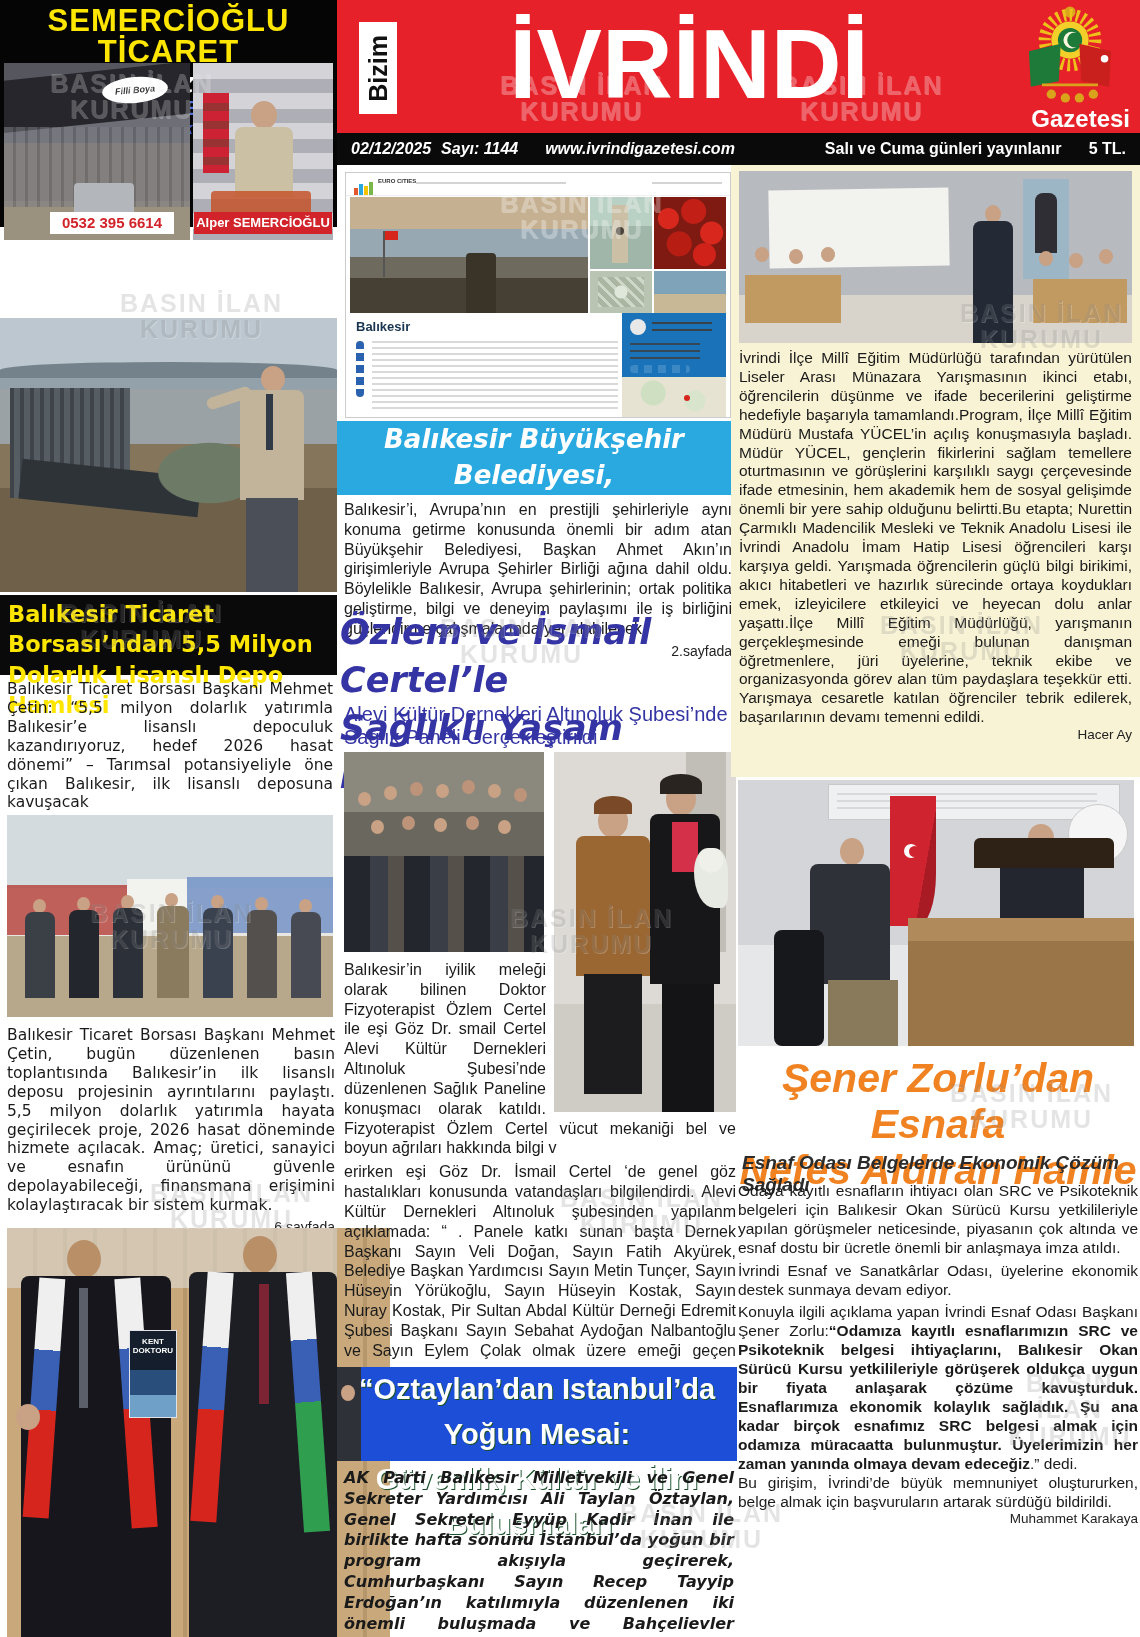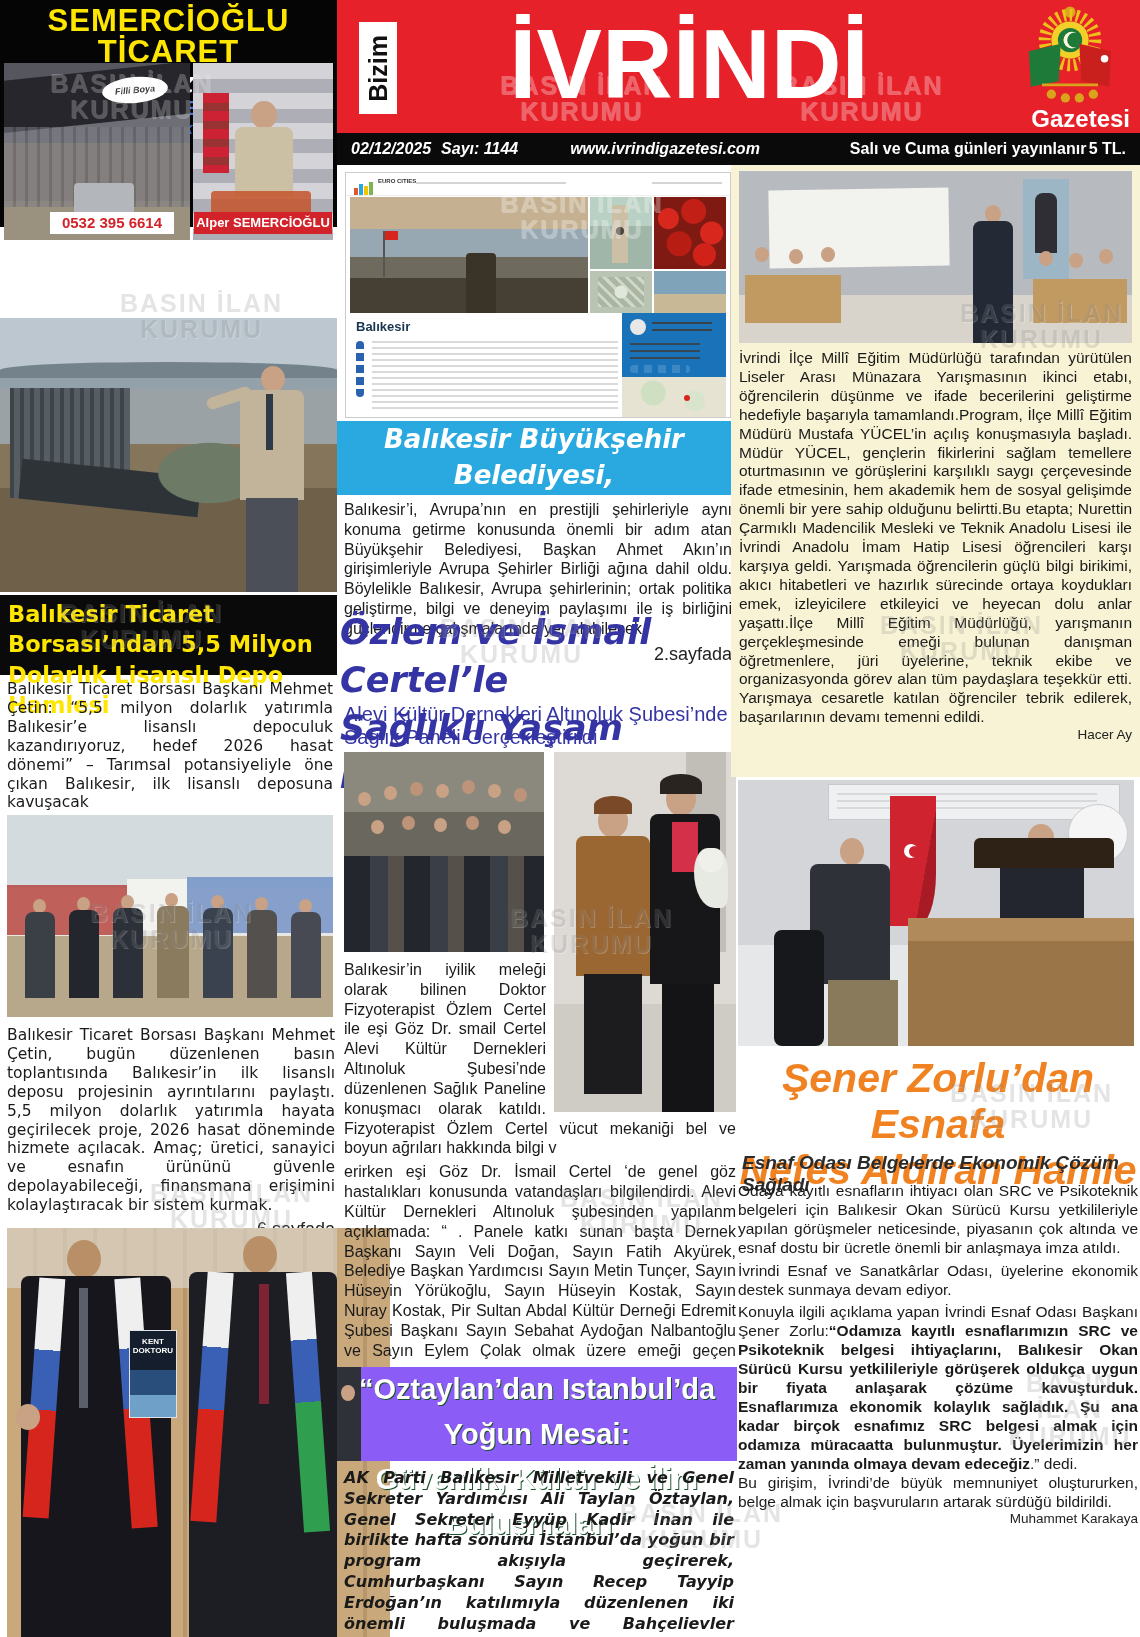--- a/index.html
+++ b/index.html
@@ -29,44 +29,44 @@
   #bizim span{writing-mode:vertical-rl;transform:rotate(180deg);font-weight:800;font-size:25px;color:#111;}
   #brand{position:absolute;left:72px;top:2px;width:560px;height:128px;color:#fff;font-weight:800;
          font-size:98px;line-height:124px;letter-spacing:0px;text-align:center;}
   #gazetesi{position:absolute;right:10px;bottom:0px;color:#fff;font-weight:800;font-size:24px;}
   #emblem{position:absolute;right:14px;top:2px;width:112px;height:106px;}
 
   
   #infobar{left:337px;top:133px;width:803px;height:32px;background:#0a0a0a;color:#fff;
            display:flex;align-items:center;font-style:italic;font-weight:700;font-size:16px;}
   #infobar .d{margin-left:14px;} #infobar .s{margin-left:10px;}
-  #infobar .w{margin-left:52px;} #infobar .c{margin-left:90px;font-style:normal;font-weight:700;}
+  #infobar .w{margin-left:27px;} #infobar .c{margin-left:90px;font-style:normal;font-weight:700;}
   #infobar .p{margin-left:auto;margin-right:14px;font-style:normal;}
 
   
   .black-box-head{left:0;top:595px;width:337px;height:80px;background:#0a0a0a;color:#ffe600;
       font-weight:800;font-size:22.5px;line-height:1.35;padding:4px 8px;box-sizing:border-box;
       font-family:"DejaVu Sans",sans-serif;}
   .comic{font-family:"DejaVu Sans",sans-serif;}
   .blue-banner{left:337px;top:421px;width:394px;height:74px;background:#2aa9e0;color:#fff;
       font-weight:800;font-size:26px;line-height:36px;text-align:center;font-style:italic;}
-  .green-banner{left:337px;top:1367px;width:400px;height:94px;background:#8b5cf6;color:#fff;
+  .green-banner{left:337px;top:1367px;width:400px;height:94px;background:#1d4ed8;color:#fff;
       font-weight:800;font-size:29px;line-height:45px;text-align:center;
       text-shadow:1px 1px 0 #19512b;}
   .cyan-banner{left:740px;top:1525px;width:400px;height:112px;background:#29c1f2;color:#ffe900;
       font-weight:800;font-size:37px;line-height:53px;text-align:center;}
   .orange-head{color:#f08221;font-weight:800;font-size:41px;line-height:46px;text-align:center;
       font-style:italic;}
   .navy{color:#1f2277;}
   .panel-head{color:#3434a4;font-weight:800;font-style:italic;font-family:"DejaVu Sans",sans-serif;}
 
   .body-txt{font-size:15.5px;line-height:1.22;}
   .body-txt-lg{font-size:16px;line-height:1.24;}
   .byline{display:block;text-align:right;font-size:13.5px;color:#222;}
-  .cont{float:right;font-size:18px;color:#222;}
+  .cont{float:right;font-size:14px;color:#222;}
 
   
   .wm{position:absolute;color:#8a8a8a;opacity:.22;font-weight:800;font-size:25px;line-height:1.05;
       text-align:center;letter-spacing:2px;pointer-events:none;text-shadow:1px 1px 0 #fff;z-index:5;}
 
   
   .head-dot{position:absolute;border-radius:50%;background:#c9a184;}
   .fig{position:absolute;border-radius:8px 8px 0 0;}
 
   

